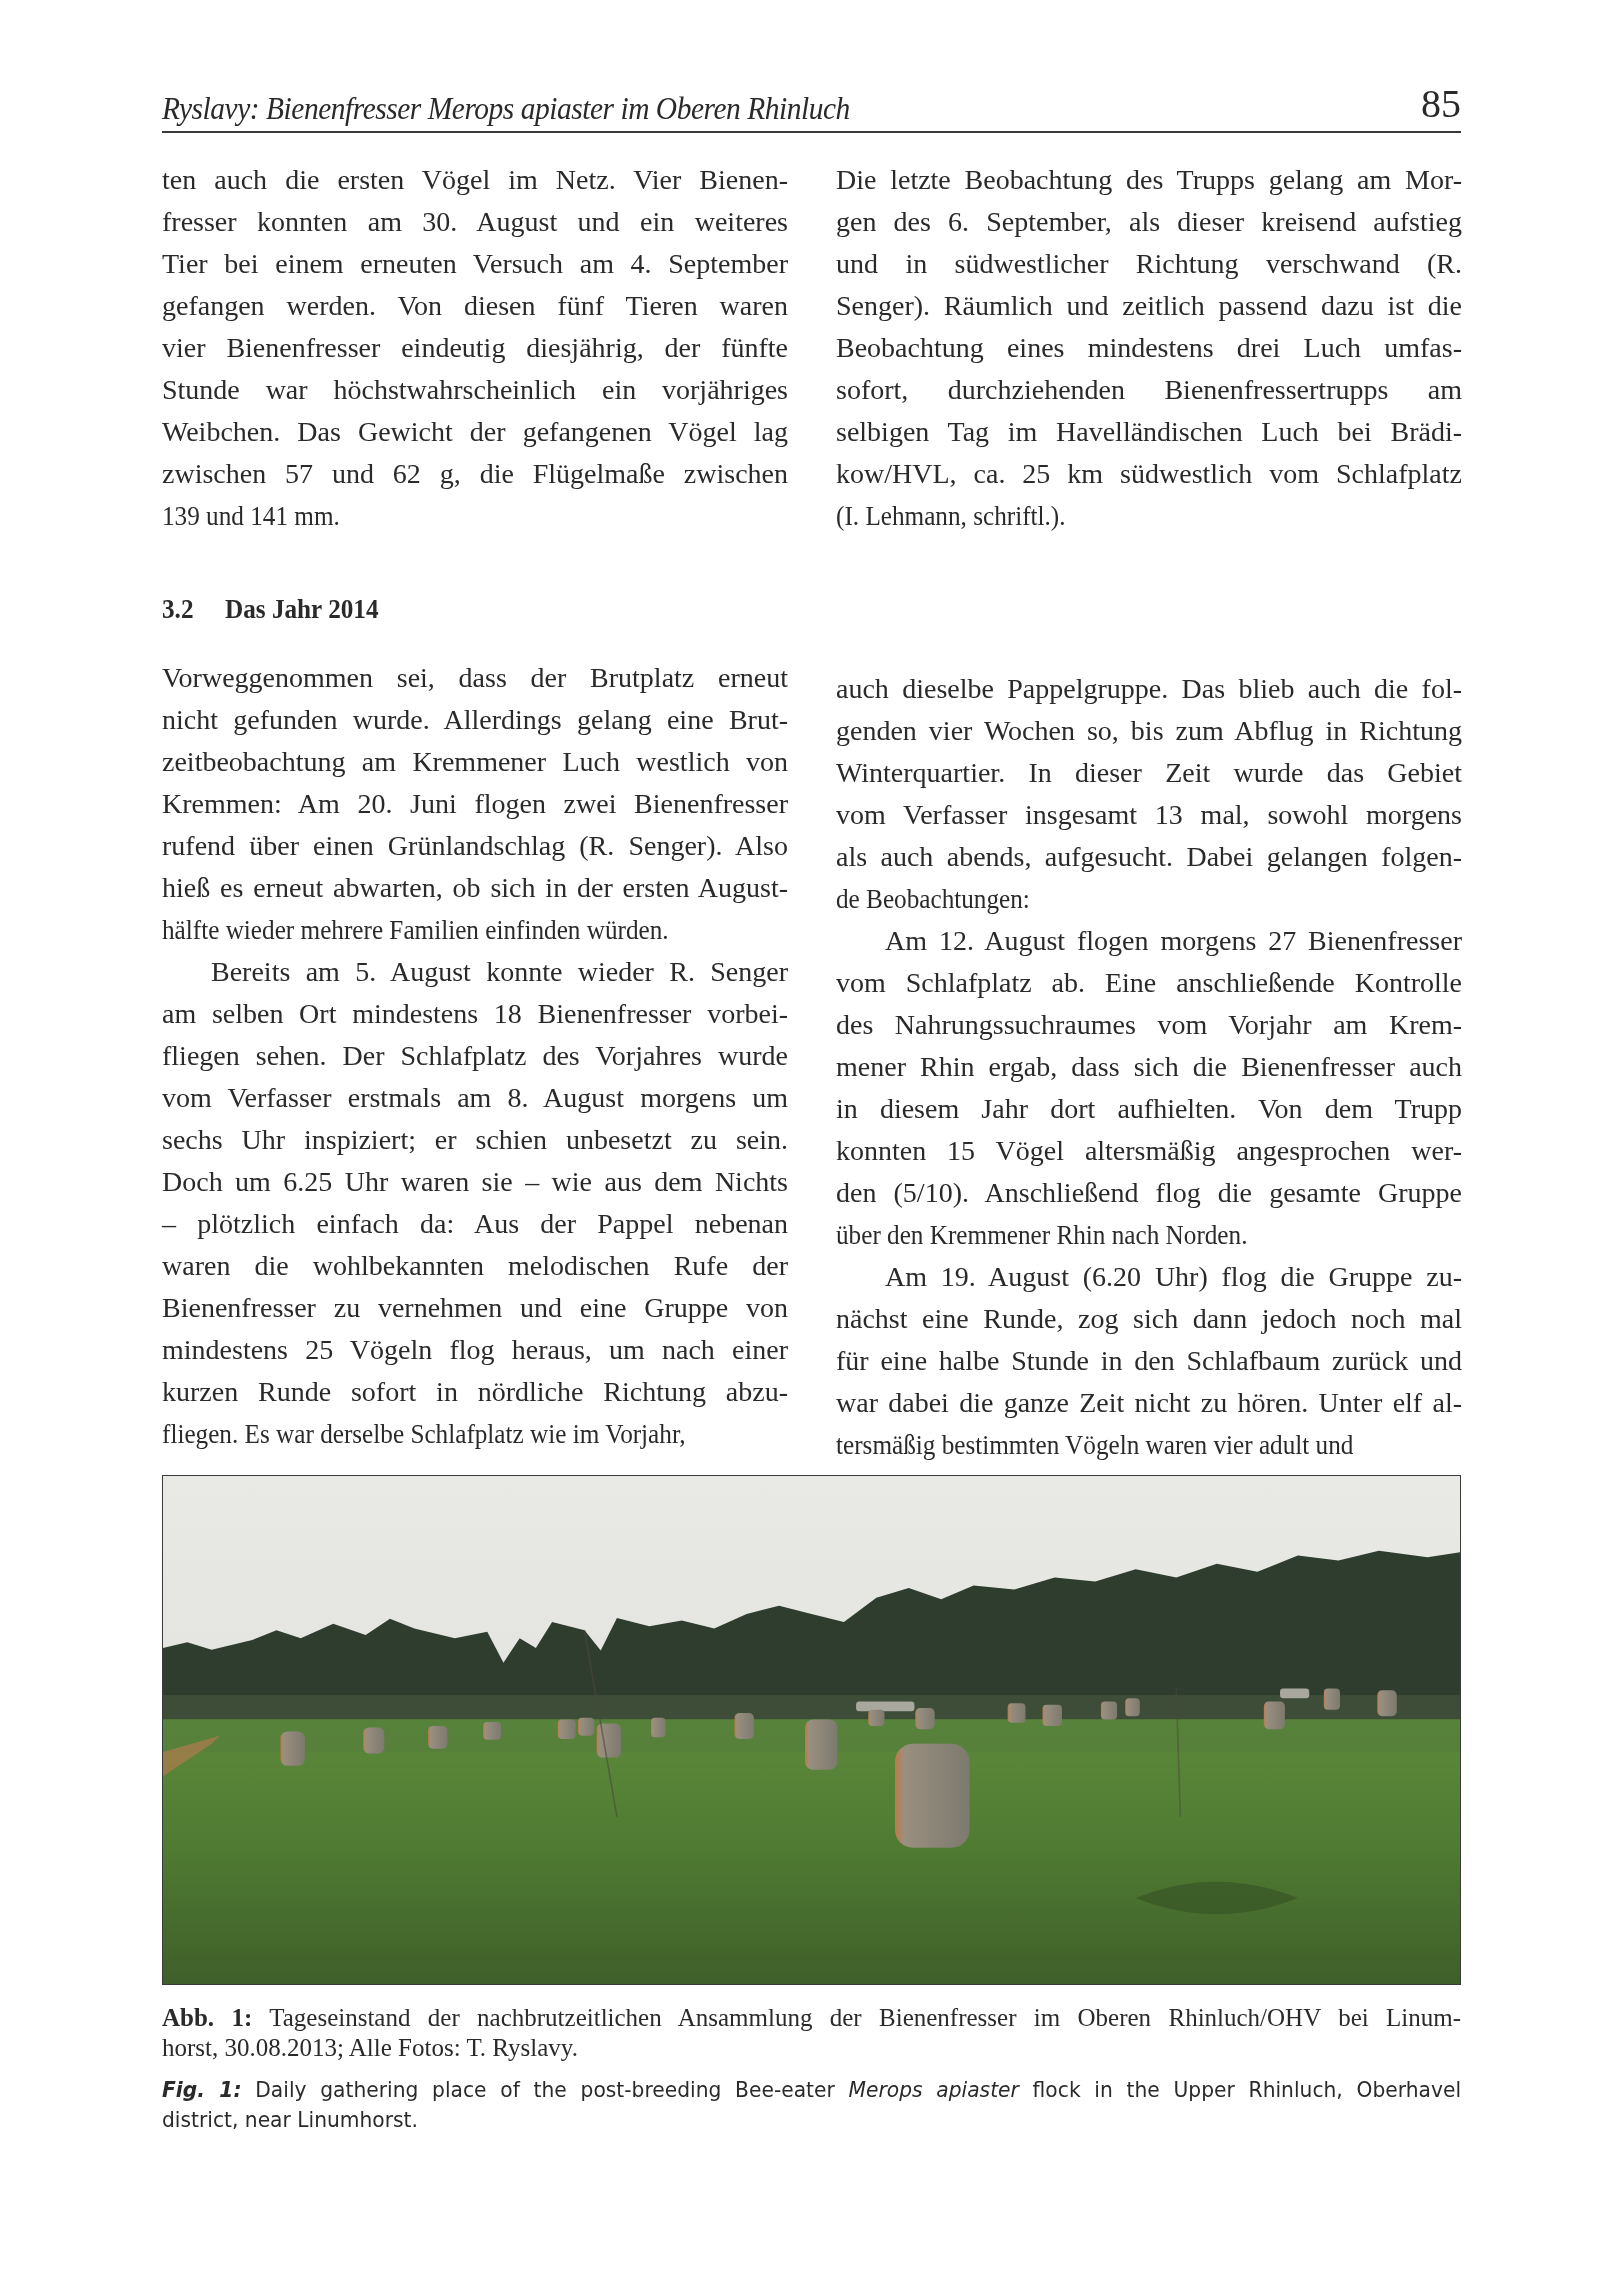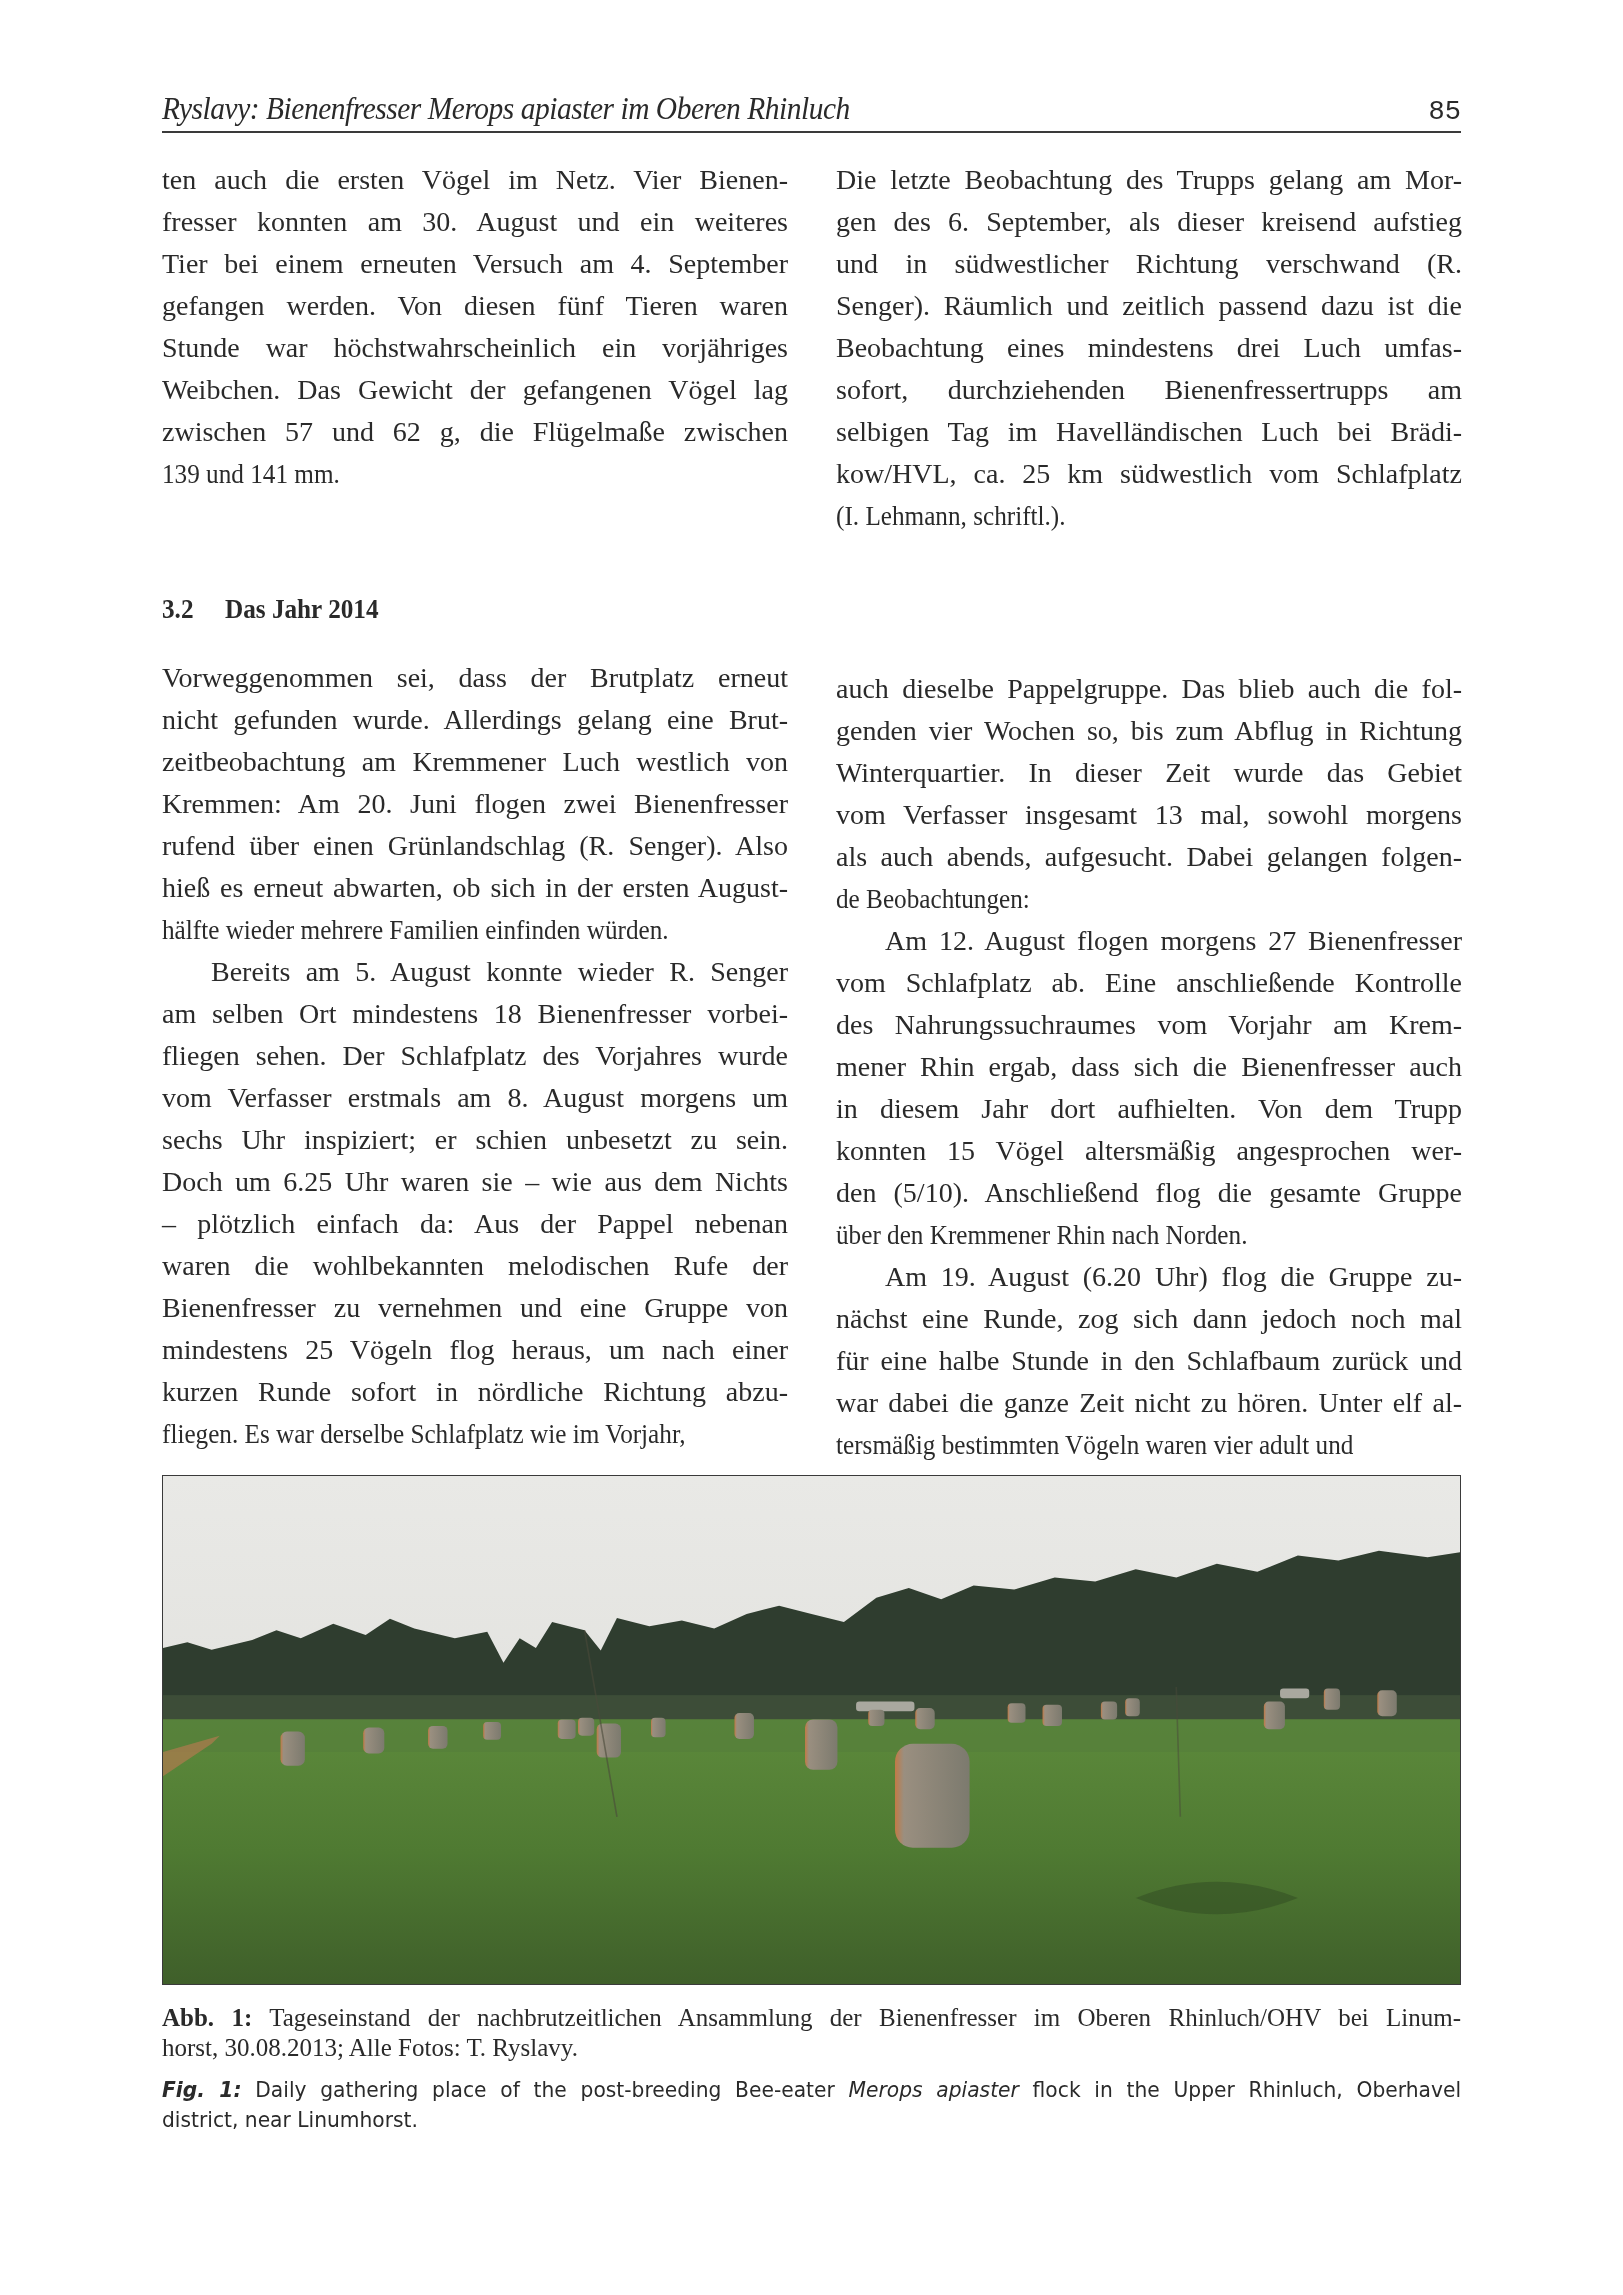--- a/index.html
+++ b/index.html
@@ -3,21 +3,21 @@
 <meta charset="utf-8">
 <style>
   html, body { margin: 0; padding: 0; background: #ffffff; }
   body { width: 1623px; height: 2295px; position: relative; overflow: hidden;
          font-family: "Liberation Serif", "DejaVu Serif", serif; color: #2a2a2a; }
   .page { position: absolute; left: 0; top: 0; width: 1623px; height: 2295px; }
 
   .running-head { position: absolute; left: 162px; top: 80px; width: 1299px; height: 49px; }
   .running-title { position: absolute; left: 0; bottom: 1.6px; font-style: italic; font-size: 32px;
                    letter-spacing: -0.5px; transform: scaleX(0.92); transform-origin: left bottom; white-space: nowrap; }
-  .page-number { position: absolute; right: 0; bottom: 1.6px; font-size: 27px; font-family: Liberation Mono, monospace; }
+  .page-number { position: absolute; right: 0; bottom: 1.6px; font-size: 40px; }
   .head-rule { position: absolute; left: 162px; top: 131px; width: 1299px; height: 2.4px; background: #3a3a3a; }
 
   .col { position: absolute; width: 626px; font-size: 28px; line-height: 42px; }
   .col-left { left: 162px; }
   .col-right { left: 836px; }
   .line { display: block; height: 42px; white-space: nowrap; text-align: justify; text-align-last: justify;
           transform-origin: left center; }
   .line.last { text-align-last: left; }
   .line.indent { padding-left: 49px; }
 
@@ -46,20 +46,21 @@
     <span class="running-title">Ryslavy: Bienenfresser Merops apiaster im Oberen Rhinluch</span>
     <span class="page-number">85</span>
   </div>
   <div class="head-rule"></div>
 
   <div class="col col-left" style="top:159px;" id="tl">
       <span class="line">ten auch die ersten Vögel im Netz. Vier Bienen-</span>
       <span class="line">fresser konnten am 30. August und ein weiteres</span>
       <span class="line">Tier bei einem erneuten Versuch am 4. September</span>
       <span class="line">gefangen werden. Von diesen fünf Tieren waren</span>
+      <span class="line">vier Bienenfresser eindeutig diesjährig, der fünfte</span>
       <span class="line">Stunde war höchstwahrscheinlich ein vorjähriges</span>
       <span class="line">Weibchen. Das Gewicht der gefangenen Vögel lag</span>
       <span class="line">zwischen 57 und 62 g, die Flügelmaße zwischen</span>
       <span class="line last" style="transform: scaleX(0.9); width: 695px;">139 und 141 mm.</span>
     </div>
   <div class="col col-right" style="top:159px;" id="tr">
       <span class="line">Die letzte Beobachtung des Trupps gelang am Mor-</span>
       <span class="line">gen des 6. September, als dieser kreisend aufstieg</span>
       <span class="line">und in südwestlicher Richtung verschwand (R.</span>
       <span class="line">Senger). Räumlich und zeitlich passend dazu ist die</span>

